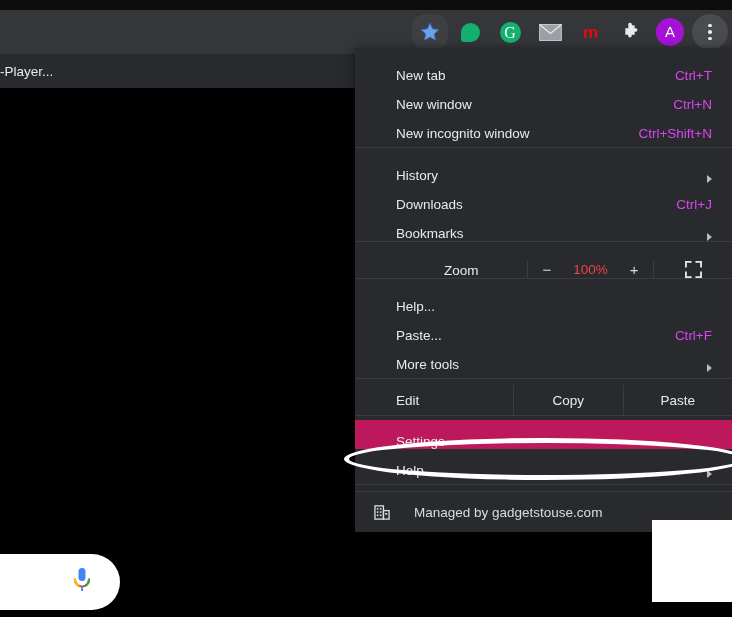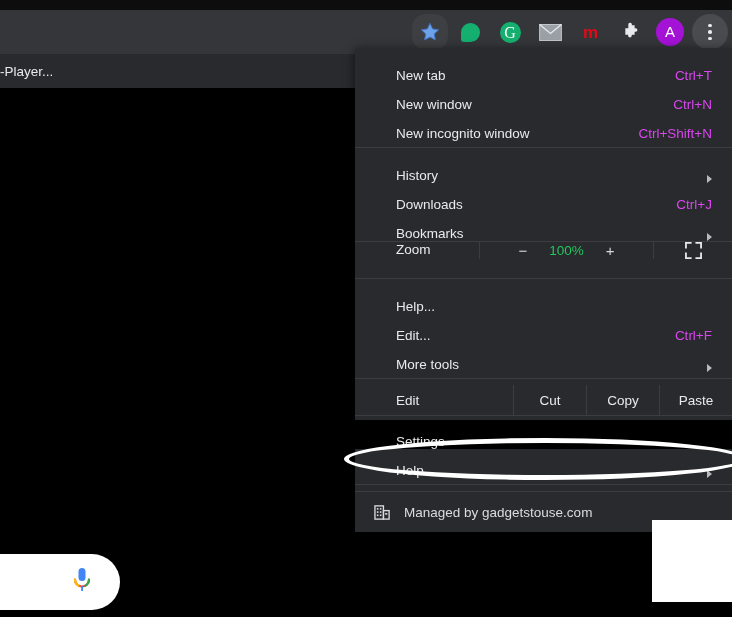--- a/index.html
+++ b/index.html
@@ -164,52 +164,53 @@
     margin-left: auto;
     color: #d946ef;
   }
   .mi .arrow {
     margin-left: auto;
     width: 0; height: 0;
     border-left: 5px solid #b8bbbe;
     border-top: 4px solid transparent;
     border-bottom: 4px solid transparent;
   }
-  .mi.selected { background: #000000; }
+  .mi.selected { background: #be185d; }
   .sep {
     height: 1px;
     background: #3c3d40;
     margin: 6px 0;
   }
   .sep.tight { margin: 0; }
 
   
   .zoom-row {
     display: flex;
-    align-items: flex-start;
+    align-items: flex-end;
     height: 36px;
+    margin-left: 48px;
   }
   .zoom-label {
     display: flex;
     align-items: center;
     padding-left: 41px;
     width: 124px;
     box-sizing: border-box;
   }
   .zoom-ctrls {
     flex: 1;
     display: flex;
     align-items: center;
     justify-content: center;
     gap: 22px;
     border-left: 1px solid #3c3d40;
     border-right: 1px solid #3c3d40;
   }
   .zoom-ctrls .sym { color: #d6d8db; font-size: 15px; }
-  .zoom-ctrls .pct { color: #22c55e; font-size: 13.5px; }
+  .zoom-ctrls .pct { color: #ef4444; font-size: 13.5px; }
   .zoom-full {
     width: 78px;
     display: flex;
     align-items: center;
     justify-content: center;
   }
   .fs-ico { width: 17px; height: 17px; display: block; }
 
   
   .edit-row {
@@ -229,21 +230,21 @@
     flex: 1;
     display: flex;
     align-items: center;
     justify-content: center;
     border-left: 1px solid #3c3d40;
   }
 
   .managed {
     display: flex;
     align-items: center;
-    gap: 13px;
+    gap: 23px;
     height: 40px;
     padding-left: 19px;
     color: #dadce0;
     font-size: 13.5px;
   }
   .bldg-ico { width: 17px; height: 17px; display: block; flex: none; }
 
   
   #annot-ellipse {
     position: absolute;
@@ -382,33 +383,32 @@
     </div>
   </div>
 
   <div class="sep tight"></div>
   <div style="height:6px"></div>
 
   <div class="mi">
     <span>Help...</span>
   </div>
   <div class="mi">
-    <span>Edit...</span>
+    <span>Paste...</span>
     <span class="accel">Ctrl+F</span>
   </div>
   <div class="mi">
     <span>More tools</span>
     <span class="arrow"></span>
   </div>
 
   <div class="sep"></div>
 
   <div class="edit-row">
     <div class="edit-label">Edit</div>
-    <div class="edit-act">Cut</div>
     <div class="edit-act">Copy</div>
     <div class="edit-act">Paste</div>
   </div>
 
   <div class="sep tight"></div>
   <div style="height:4px"></div>
 
   <div class="mi selected">
     <span>Settings</span>
   </div>

